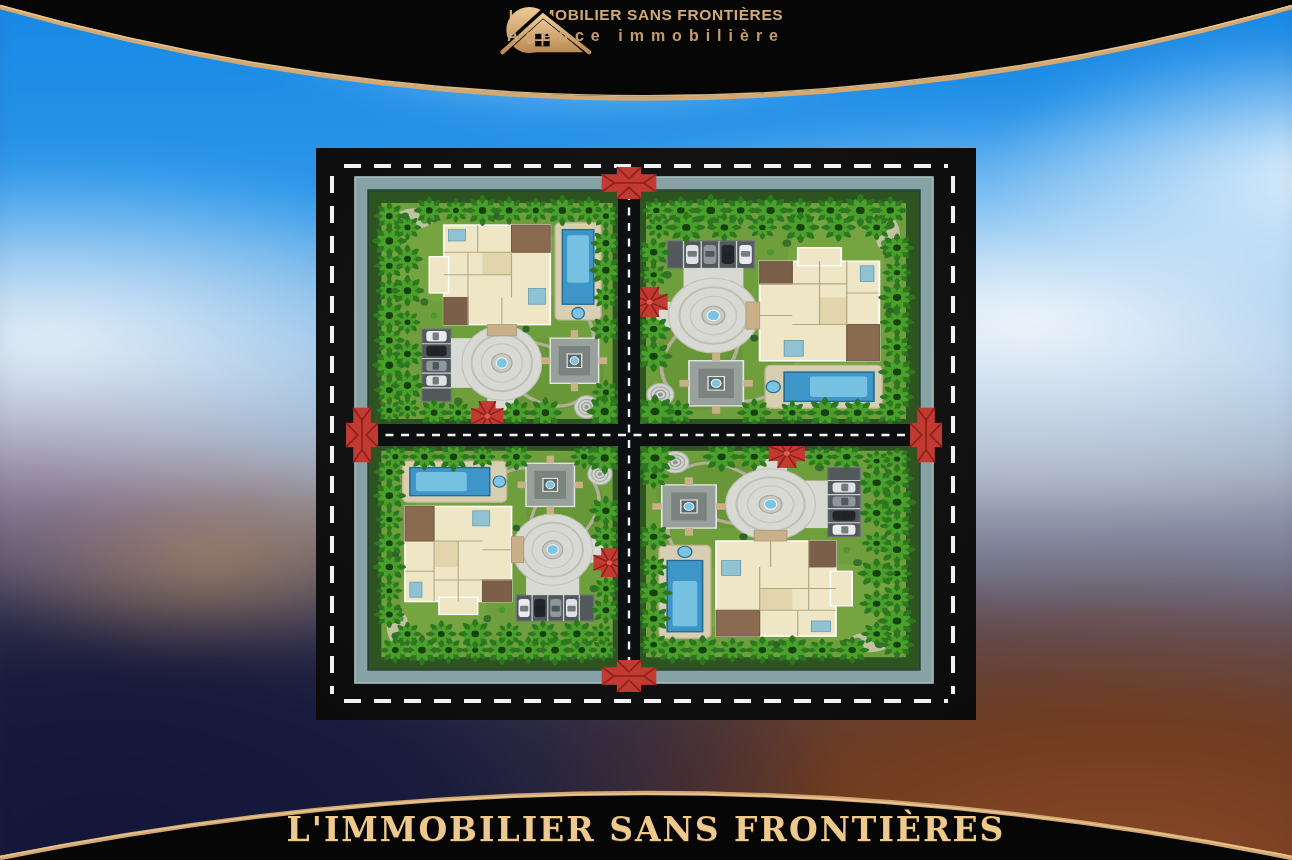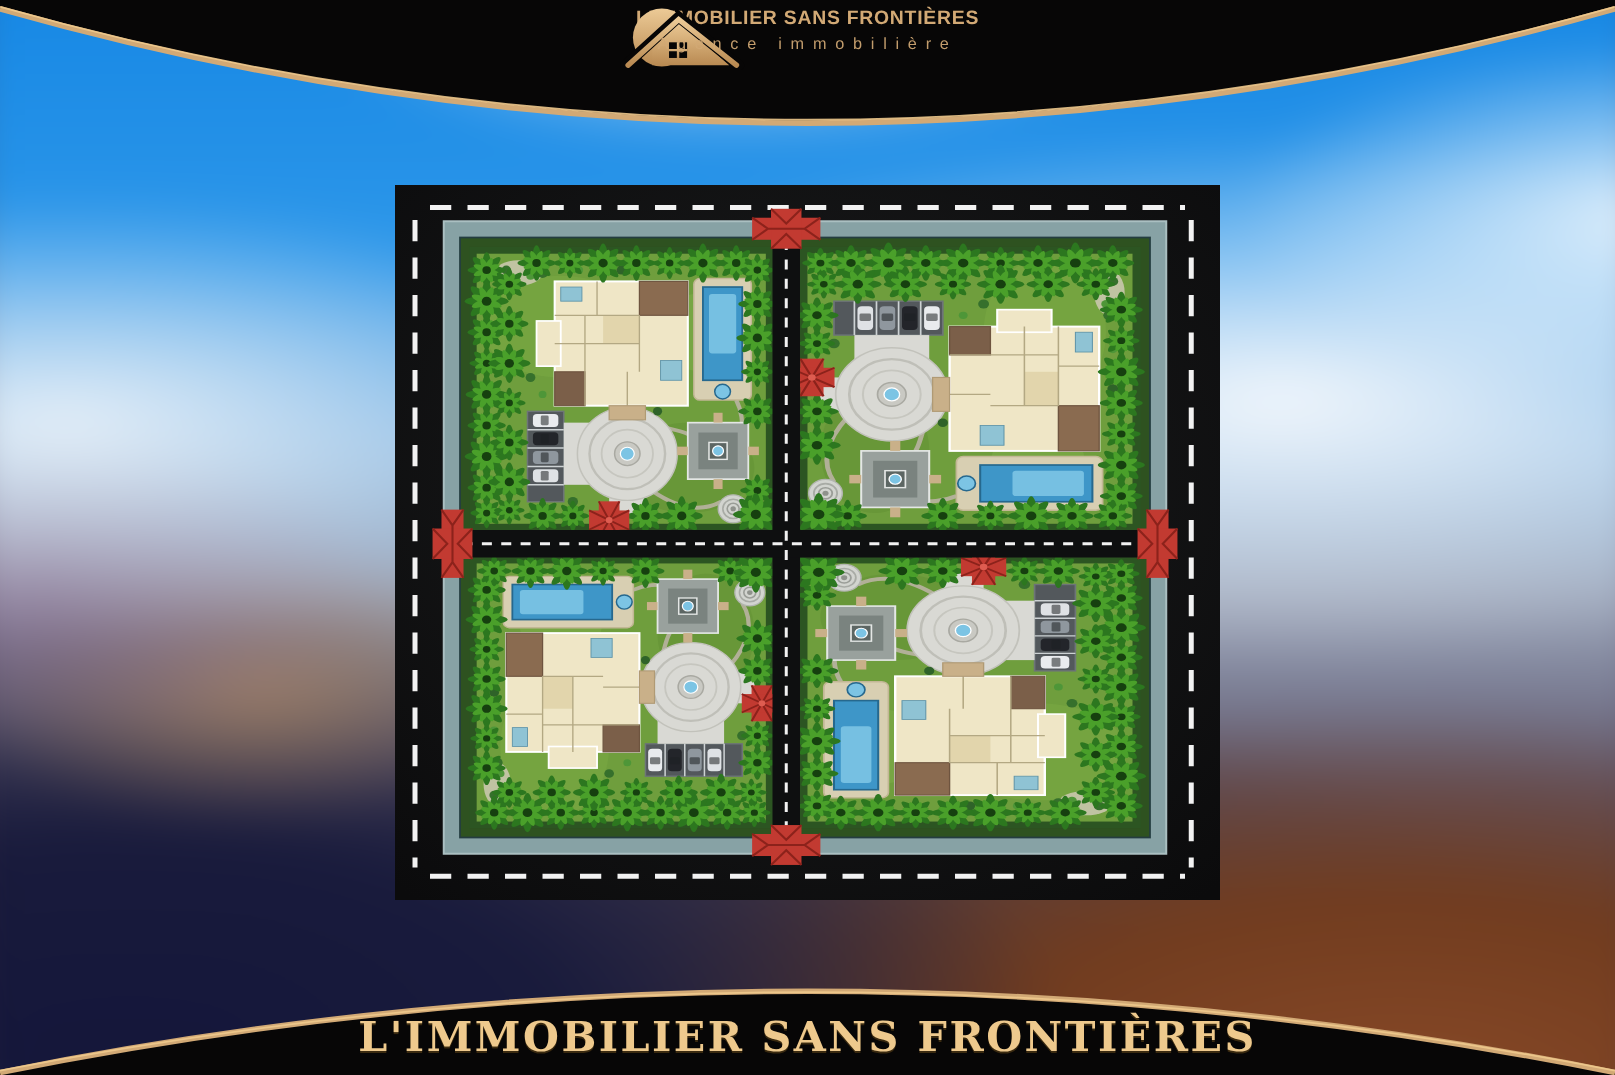--- a/index.html
+++ b/index.html
@@ -18,21 +18,21 @@
       radial-gradient(ellipse 900px 430px at 85% 100%, #8a4a28 0%, #713c1f 40%, rgba(113,60,31,0) 76%),
       radial-gradient(ellipse 700px 300px at 55% 86%, rgba(70,55,62,.9), rgba(70,55,62,0) 72%),
       linear-gradient(180deg, #1486e4 0%, #2d97e9 26%, #7fb3e0 42%, #98a3b8 55%, #5e5870 72%, #403648 100%);
   }
   .hdr,.ftr{position:absolute;left:0;width:1292px;pointer-events:none;}
   .hdr{top:0;height:130px;}
   .ftr{bottom:0;height:80px;}
   .hdr svg,.ftr svg{position:absolute;inset:0;}
   .logo-wrap{position:absolute;top:4px;left:50%;transform:translateX(-50%);width:360px;text-align:center;}
   .brand{margin-top:2px;color:var(--gold);font-size:15.5px;font-weight:bold;letter-spacing:.6px;white-space:nowrap;}
-  .tagline{margin-top:3px;color:var(--gold);opacity:.92;font-size:13px;letter-spacing:7px;white-space:nowrap;}
+  .tagline{margin-top:3px;color:var(--gold);opacity:.92;font-size:16px;letter-spacing:7px;white-space:nowrap;font-weight:bold;}
   .ftr-title{position:absolute;left:0;right:0;bottom:11px;text-align:center;
      font-family:"DejaVu Serif","Liberation Serif",serif;font-weight:bold;font-size:33px;
      letter-spacing:2px;color:var(--gold_bright);text-shadow:0 1px 0 #3a2a10;white-space:nowrap;}
   .plan-wrap{position:absolute;left:316px;top:148px;width:660px;height:572px;}
   
   .c-lawn{fill:var(--lawn);} .c-pool{fill:var(--pool);} .c-pool-light{fill:var(--pool_light);}
   .c-plaza{fill:var(--plaza);} .c-wall{fill:var(--wall);} .c-hedge{fill:var(--hedge);}
   .c-asphalt{fill:var(--asphalt);} .c-red{fill:var(--gazebo_red);} .c-dash{stroke:var(--road_dash);}
   .c-band{fill:var(--band);} .c-goldline{stroke:var(--gold);} .c-goldcore{stroke:var(--gold_bright);}
 </style>

